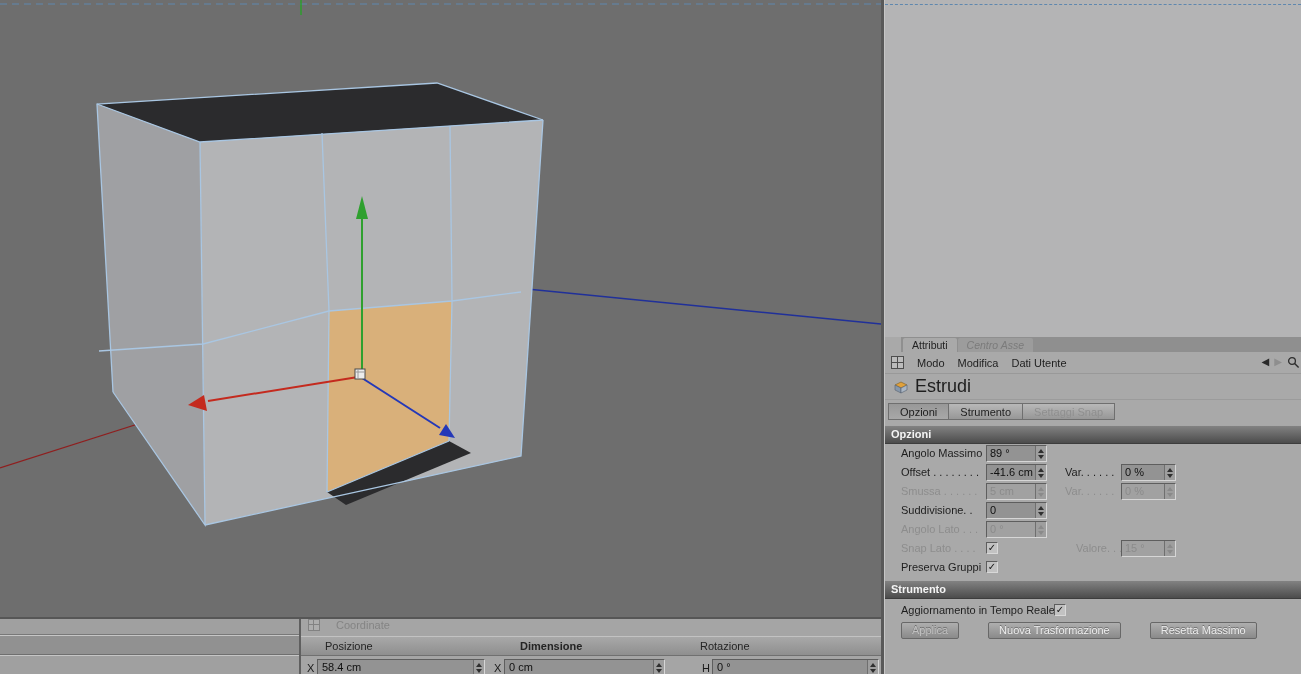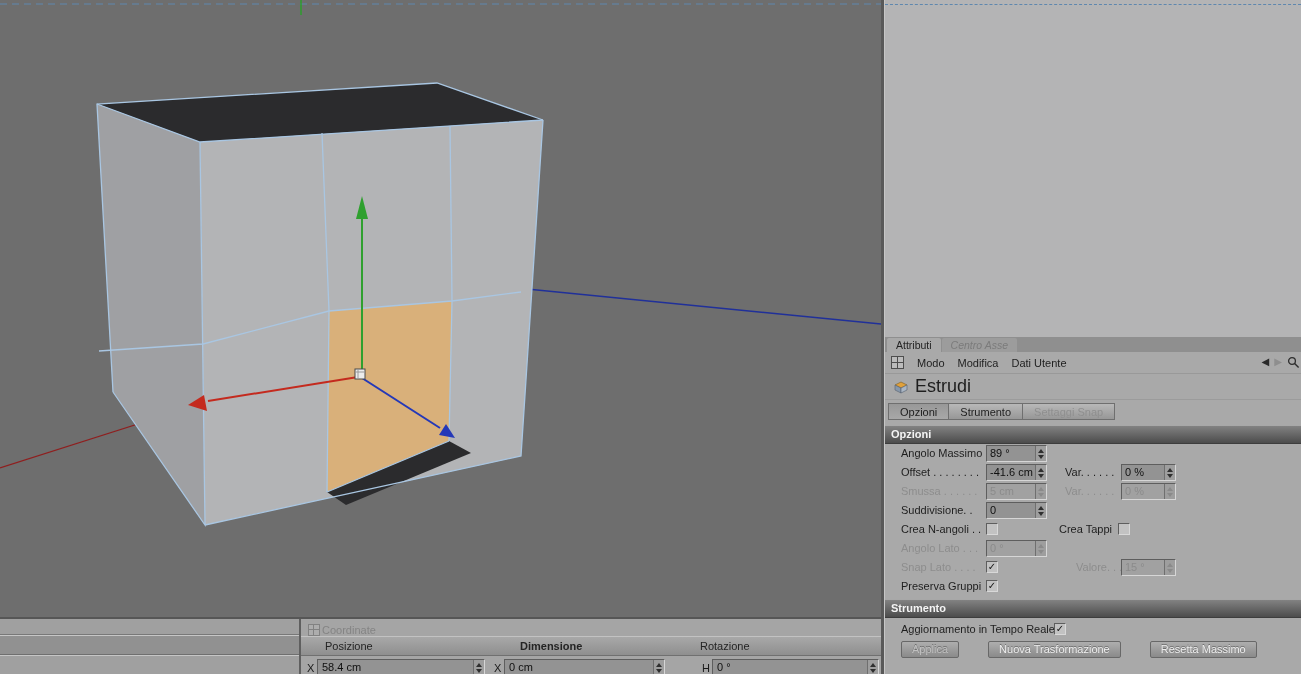--- a/index.html
+++ b/index.html
@@ -11,21 +11,21 @@
   .viewport {position:absolute; left:0; top:0; width:881px; height:617px; background:#6e6e6e; overflow:hidden;}
   .h-divider {position:absolute; left:0; top:617px; width:881px; height:2px; background:#565656;}
   .v-divider {position:absolute; left:881px; top:0; width:3px; height:674px; background:#595959; border-right:1px solid #c6c6c6;}
 
   
   .right-top {position:absolute; left:885px; top:0; width:416px; height:337px; background:#b4b4b5;}
   .right-top .dash {position:absolute; top:4px; left:0; right:0; border-top:1px dashed #5e87ae;}
 
   .attr-panel {position:absolute; left:885px; top:337px; width:416px; height:337px; background:#a9a9a9;}
 
-  .tab-bar {height:15px; background:#8f8f8f; display:flex; align-items:flex-end; padding-left:2px; gap:1px;}
+  .tab-bar {height:15px; background:#8f8f8f; display:flex; align-items:flex-end; padding-left:2px; gap:1px;margin-left:16px;}
   .tab {height:14px; line-height:15px; padding:0 9px; font-size:10.5px; border-radius:2px 2px 0 0; white-space:nowrap;}
   .tab.active {background:#a9a9a9; color:#232323;}
   .tab.inactive {background:#9c9c9c; color:#7b7b7b;font-style:italic;}
 
   .menu-bar {height:21px; display:flex; align-items:center; gap:13px; padding-left:6px; position:relative; border-bottom:1px solid #999;}
   .grid-icon {width:11px; height:11px; border:1px solid #4e4e4e; background:
       linear-gradient(#4e4e4e,#4e4e4e) 5px 0/1px 11px no-repeat,
       linear-gradient(#4e4e4e,#4e4e4e) 0 5px/11px 1px no-repeat,#bcbcbc;}
   .menu-right {position:absolute; right:1px; top:3px; display:flex; gap:5px; align-items:center;}
   .arrow-icon {font-size:10px; color:#2a2a2a; line-height:14px;}
@@ -80,21 +80,21 @@
   .btn.dis {color:#c0c0c0;}
 
   
   .bottom-left {position:absolute; left:0; top:619px; width:299px; height:55px; background:#9c9c9c;}
   .bl1 {height:15px; background:#a0a0a0; border-bottom:1px solid #787878;}
   .bl2 {height:20px; background:#919191; border-top:1px solid #c6c6c6; border-bottom:1px solid #6f6f6f; box-sizing:border-box;}
   .bl3 {height:19px; background:#a0a0a0; border-top:1px solid #c6c6c6; box-sizing:border-box;}
   .bl-divider {position:absolute; left:299px; top:619px; width:2px; height:55px; background:#5f5f5f;}
 
   .coord-panel {position:absolute; left:301px; top:619px; width:580px; height:55px; background:#a5a5a5;}
-  .coord-header {height:17px; display:flex; align-items:flex-end; gap:2px; padding-left:7px; color:#848484; box-sizing:border-box;}
+  .coord-header {height:17px; display:flex; align-items:flex-start; gap:16px; padding-left:7px; color:#848484; box-sizing:border-box;}
   .coord-grid-icon {width:10px; height:10px; border:1px solid #828282; background:
       linear-gradient(#828282,#828282) 4px 0/1px 10px no-repeat,
       linear-gradient(#828282,#828282) 0 4px/10px 1px no-repeat,#adadad;}
   .coord-cols {height:20px; position:relative; background:linear-gradient(#a8a8a8,#8f8f8f);
                border-top:1px solid #c2c2c2; border-bottom:1px solid #707070; box-sizing:border-box; color:#242424;}
   .col-label {position:absolute; top:3px;}
   .cl1 {left:24px;} .cl2 {left:219px;font-weight:bold;} .cl3 {left:399px;}
   .coord-inputs {position:relative; height:20px;}
   .ci-label {position:absolute; top:6px; color:#1a1a1a;}
   .cil1 {left:6px;} .cil2 {left:193px;} .cil3 {left:401px;}
@@ -249,26 +249,20 @@
         <span class="f-label">Suddivisione. .</span>
         <span class="field f1">
           <span class="val">0</span>
           <span class="stepper">
               <span class="sp-up"></span>
               <span class="sp-down"></span>
             </span>
         </span>
       </div>
 
-      <div class="attr-row">
-        <span class="f-label">Crea N-angoli . .</span>
-        <span class="cb c1"></span>
-        <span class="f-label l2c">Crea Tappi</span>
-        <span class="cb c2"></span>
-      </div>
 
       <div class="attr-row">
         <span class="f-label dis">Angolo Lato . . .</span>
         <span class="field f1 dis">
           <span class="val">0 °</span>
           <span class="stepper">
               <span class="sp-up"></span>
               <span class="sp-down"></span>
             </span>
         </span>

